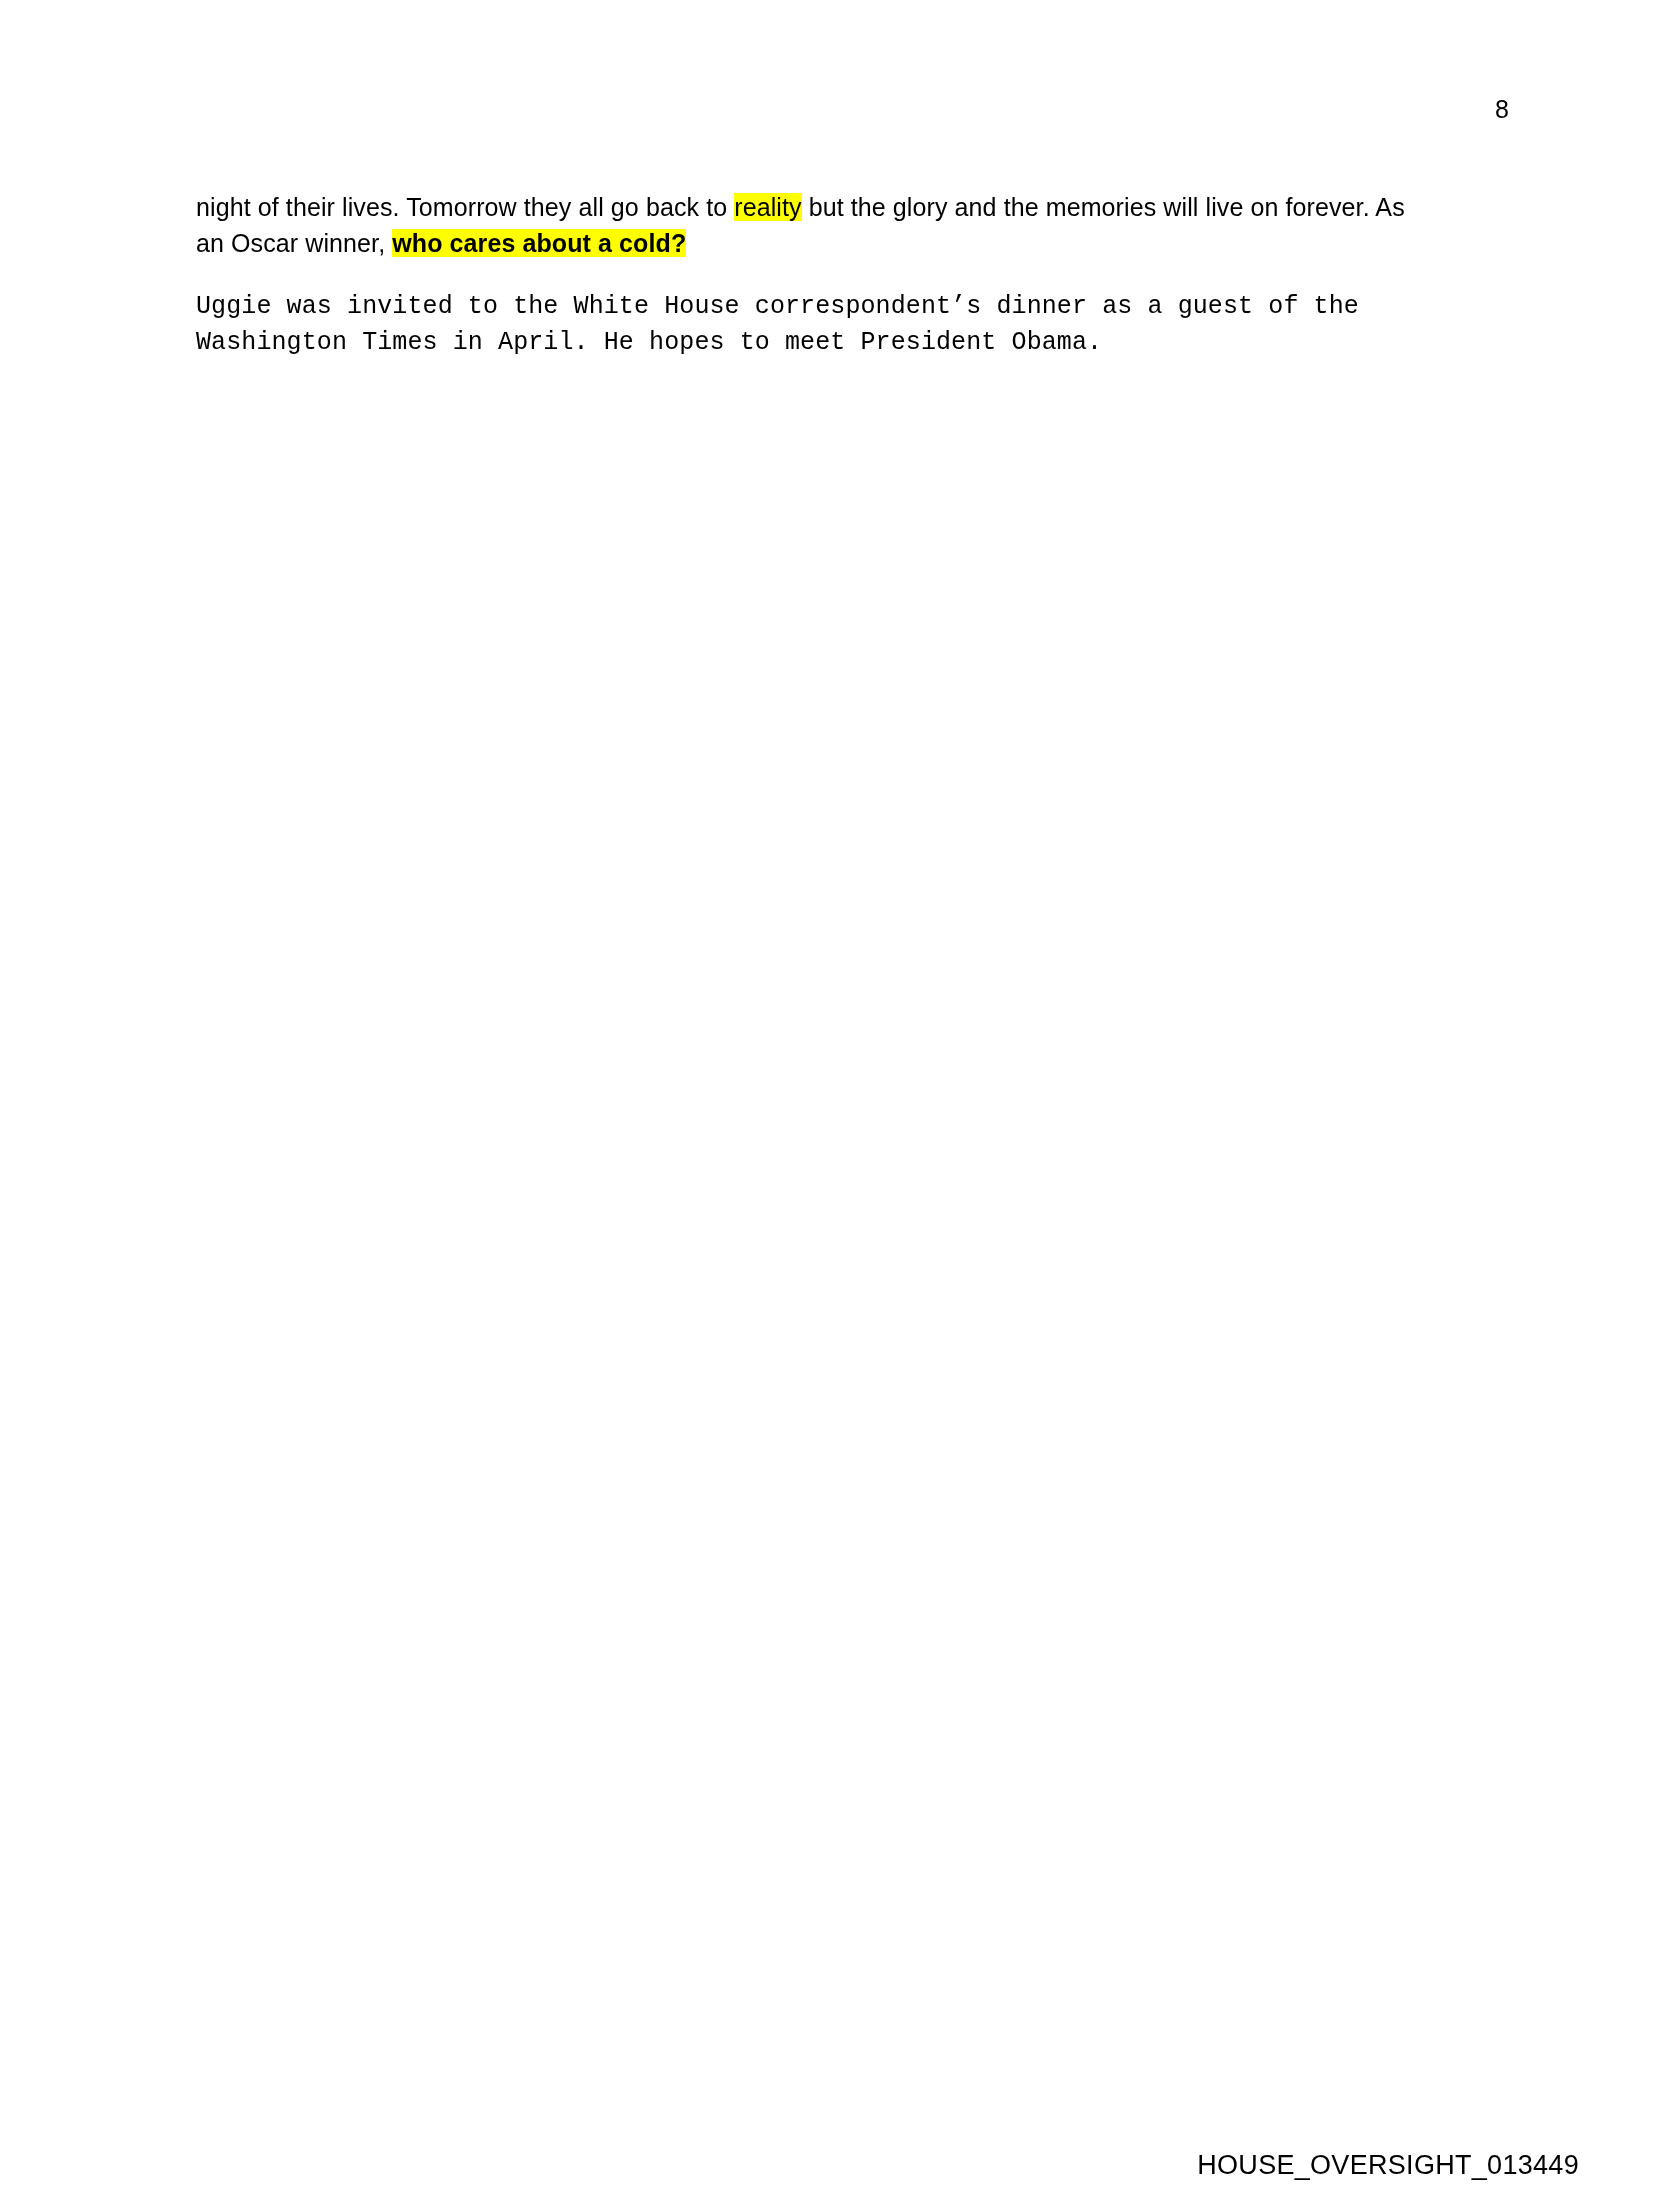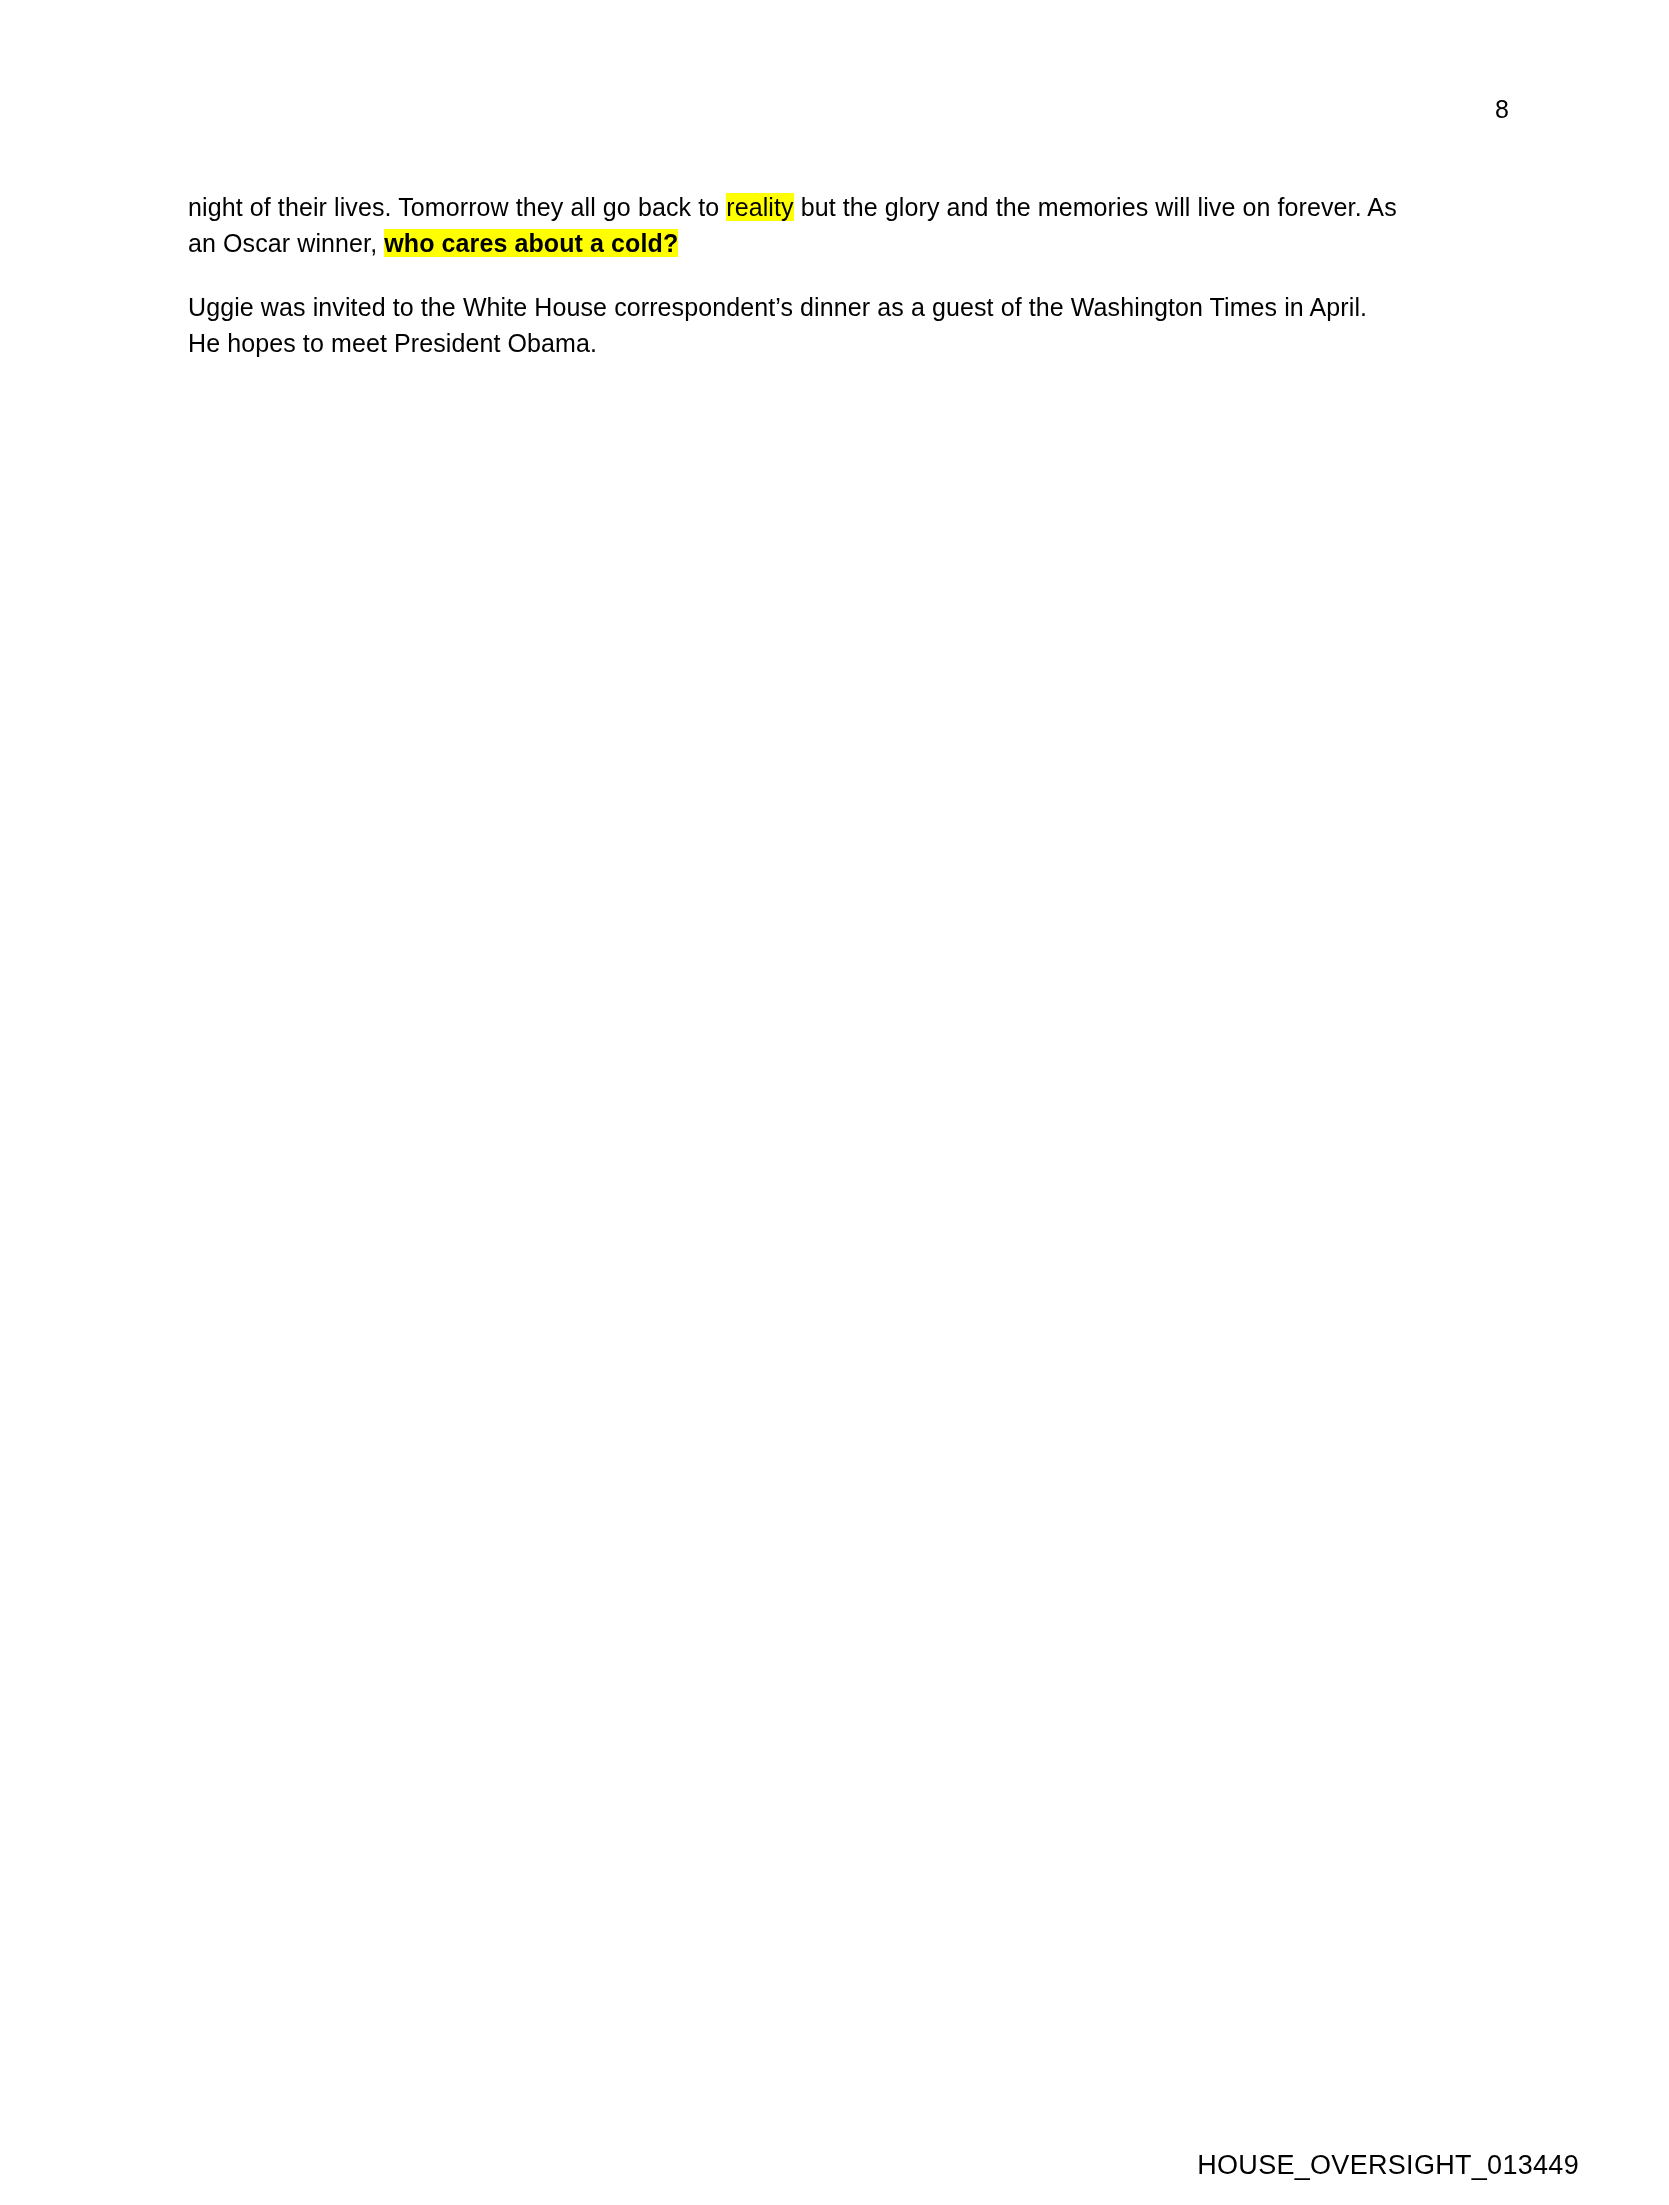--- a/index.html
+++ b/index.html
@@ -20,33 +20,34 @@
     position: absolute;
     top: 97px;
     right: 160px;
     font-size: 25px;
     line-height: 1;
     color: #000;
   }
   .body-content {
     position: absolute;
     top: 189px;
-    left: 188px;
+    left: 196px;
     width: 1218px;
   }
   .para {
     font-size: 25px;
     line-height: 1.45;
     margin: 0 0 27.5px 0;
     text-align: left;
     color: #000;
     letter-spacing: 0.1px;
   }
   .para:last-child {
     margin-bottom: 12px;
+    font-family: Liberation Mono, monospace;
   }
   .hl {
     background: #ffff00;
   }
   .hl-bold {
     background: #ffff00;
     font-weight: bold;
   }
   .footer-stamp {
     position: absolute;

